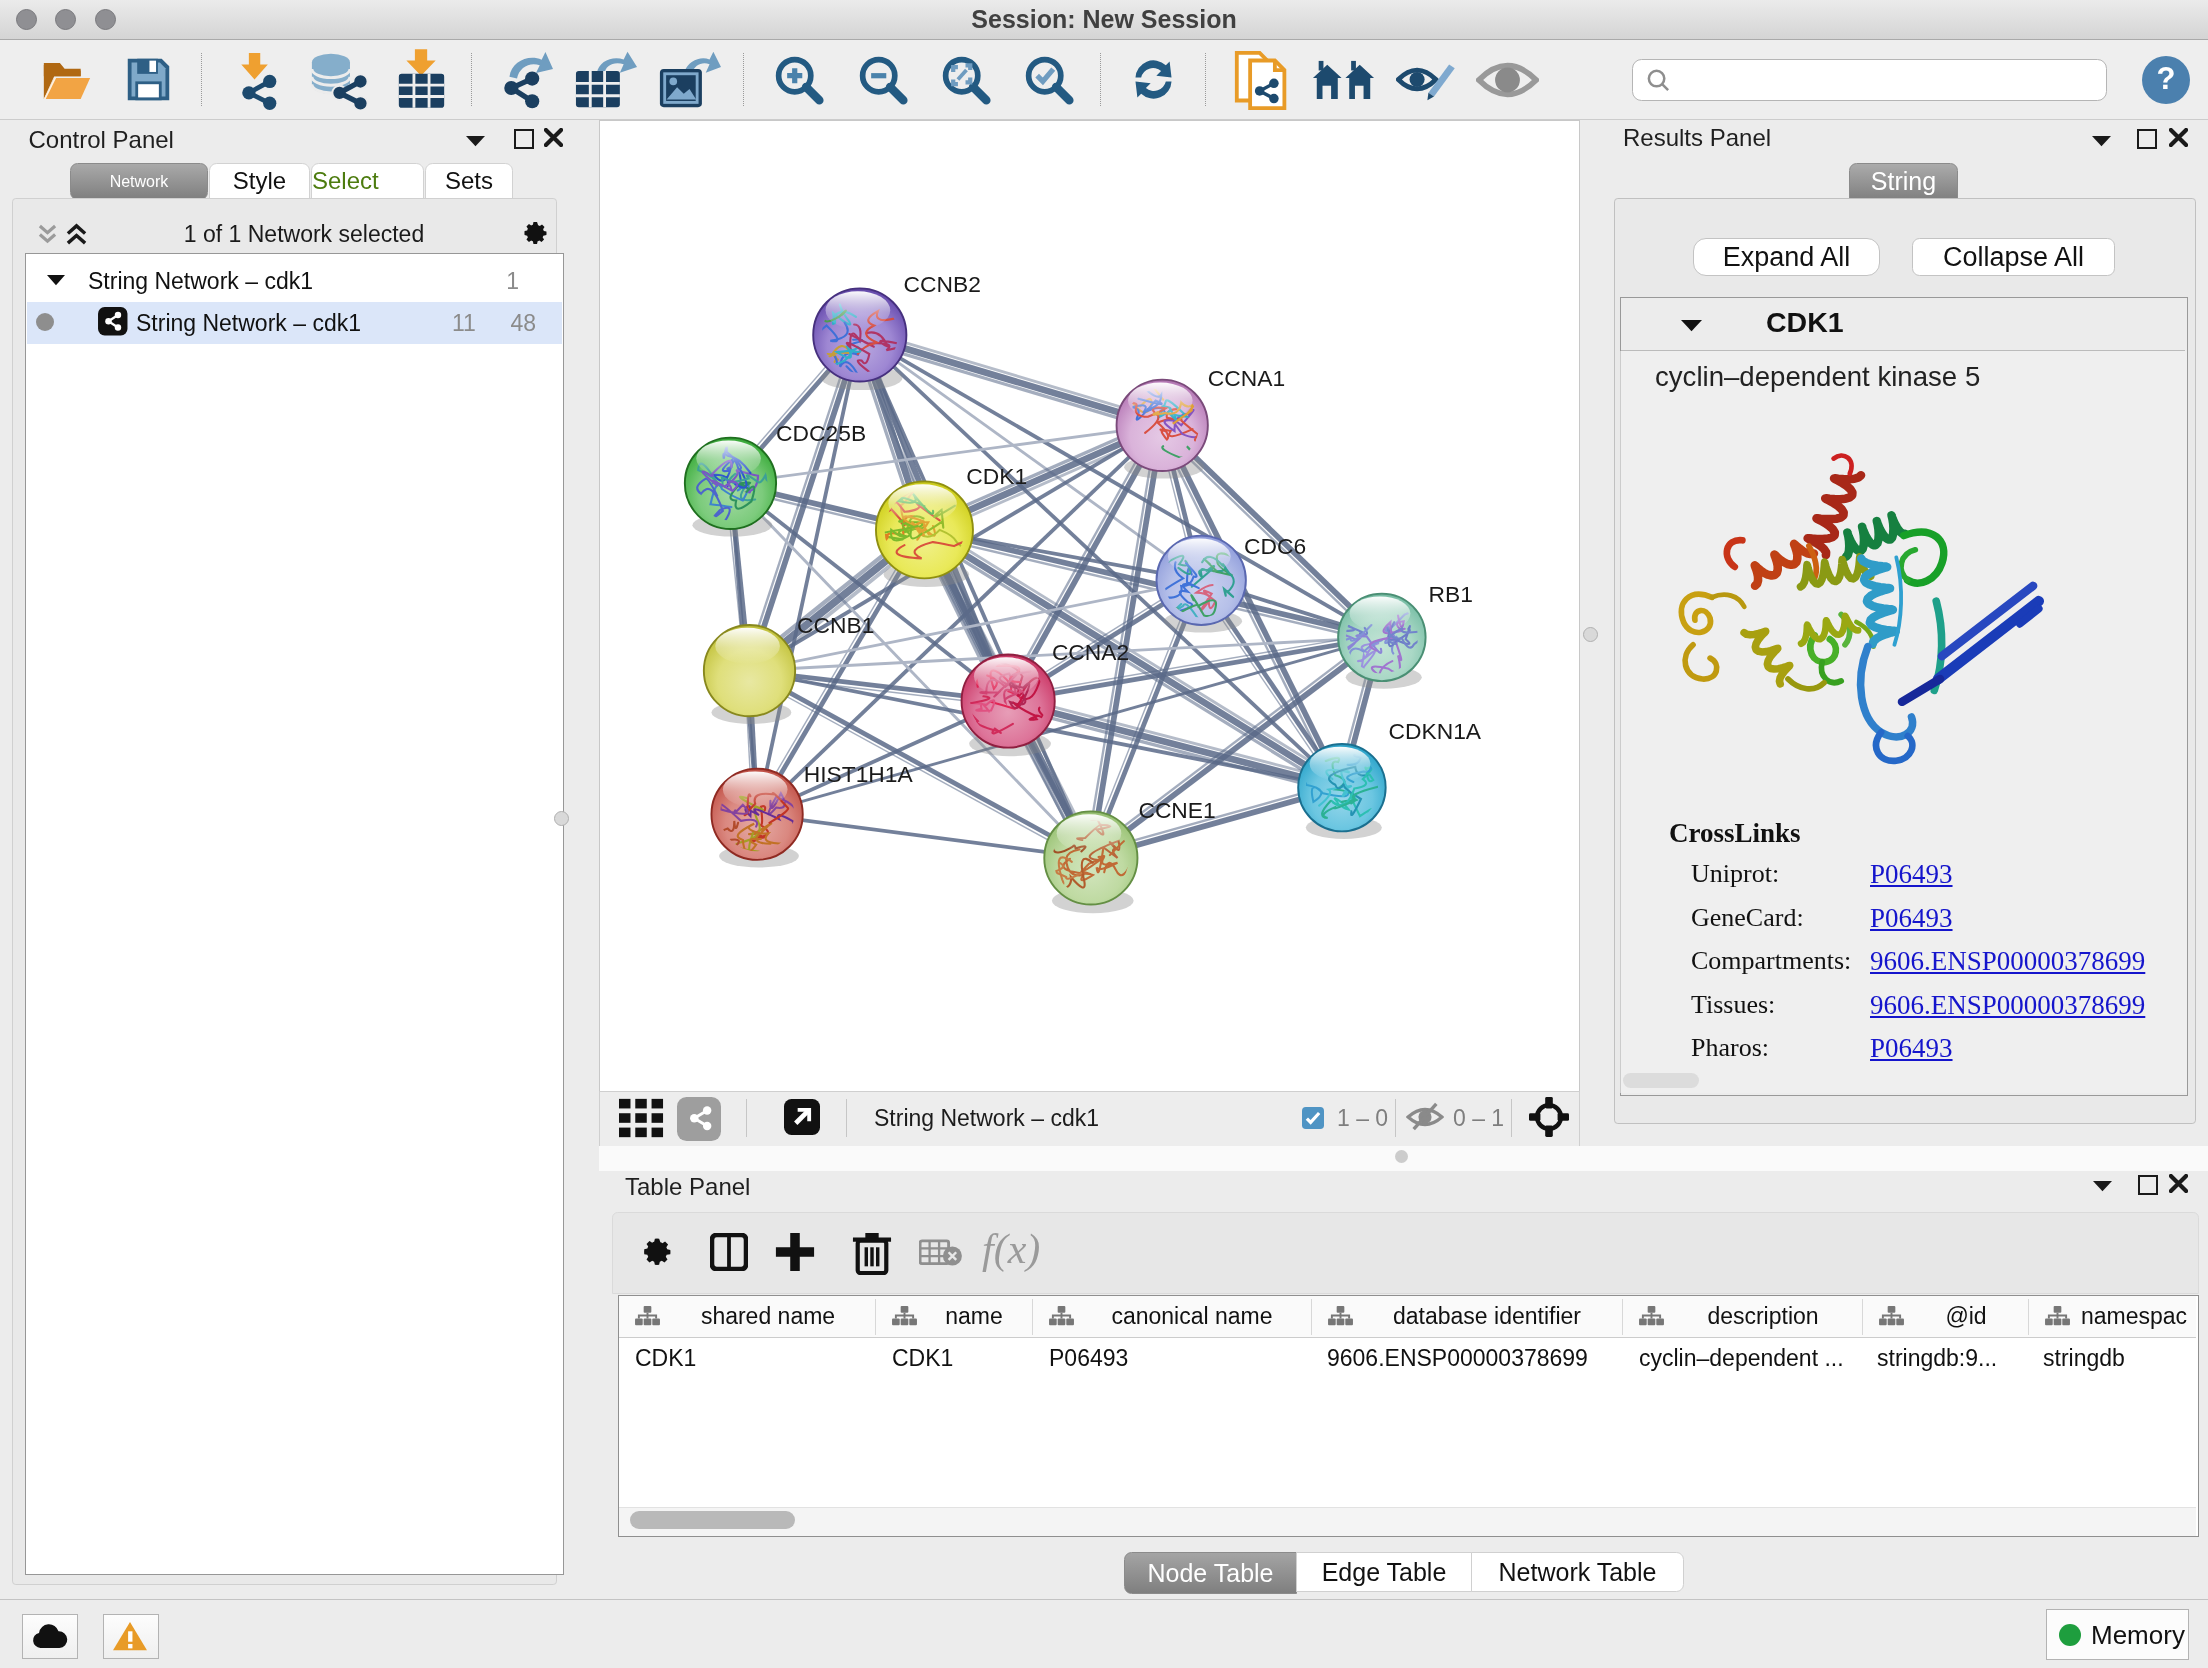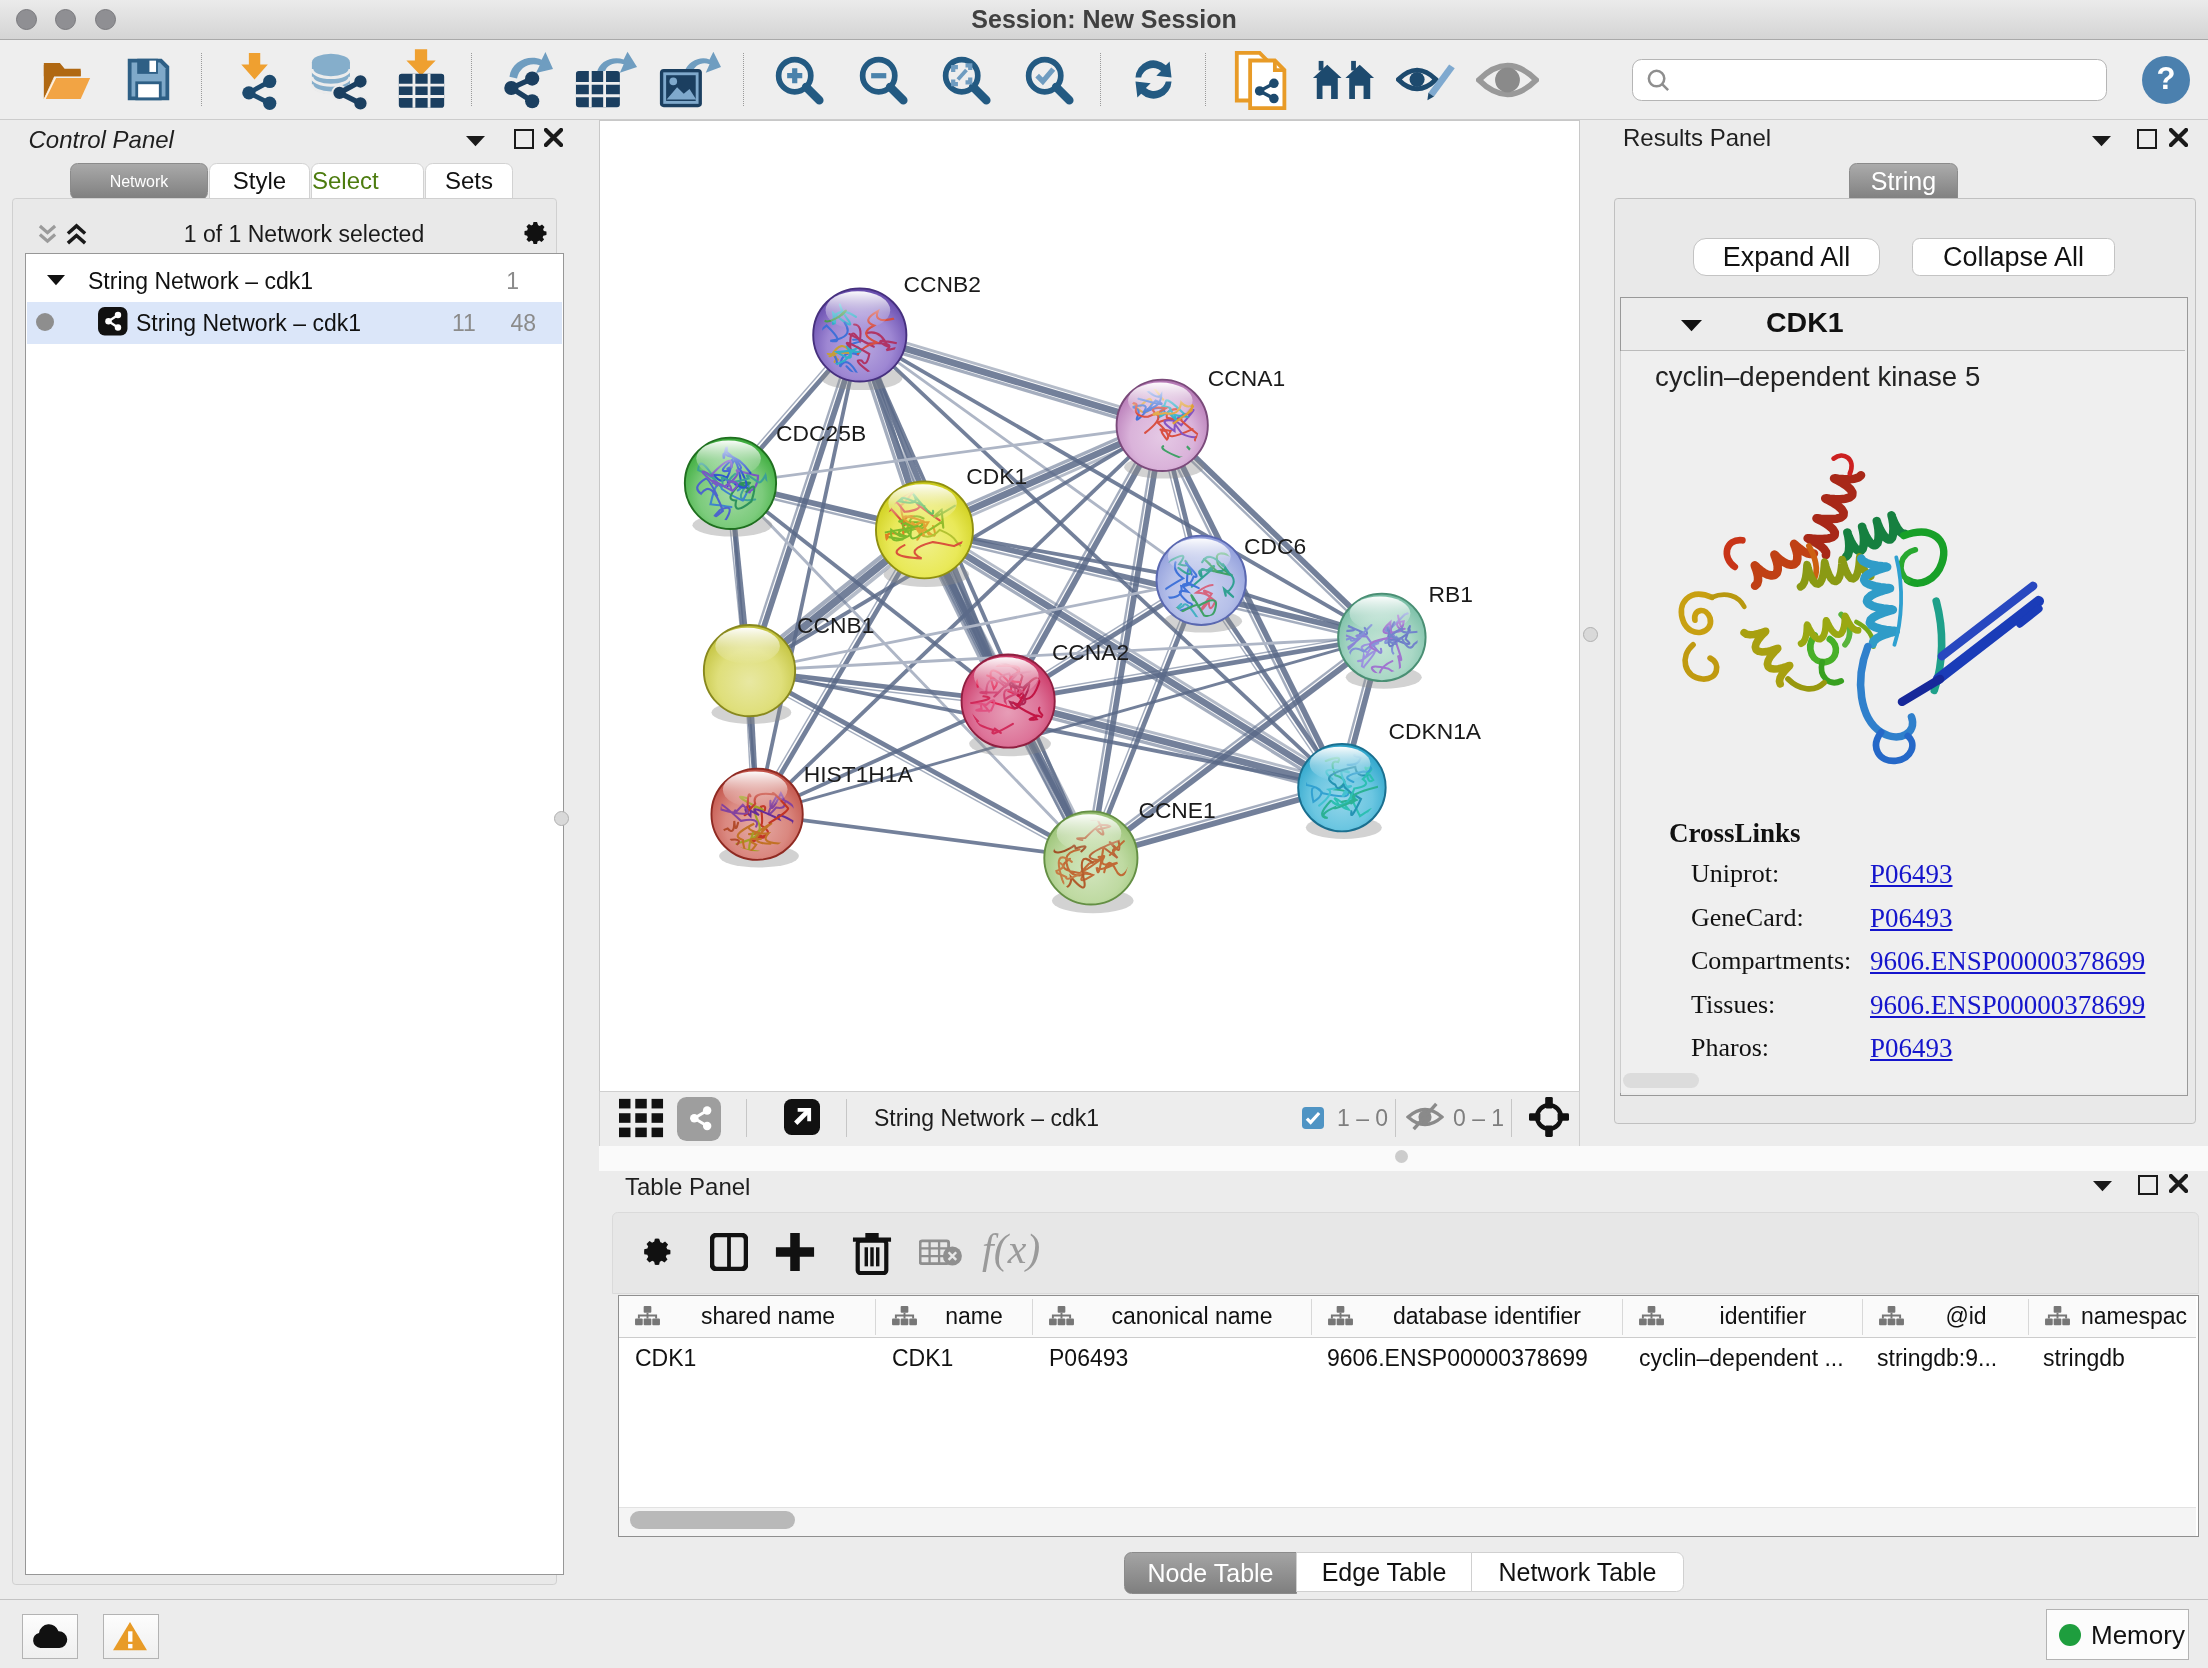--- a/index.html
+++ b/index.html
@@ -158,21 +158,21 @@
 </svg>
 
 <div class="abs" style="left:1632px;top:59px;width:473px;height:40px;background:#ffffff;border:1px solid #b5b5b5;border-radius:9.5px;"></div>
 <svg class="abs" style="left:1645px;top:67px;" width="27" height="27" viewBox="0 0 28 28">
   <circle cx="12" cy="12" r="8" fill="none" stroke="#8e8e8e" stroke-width="2.6"></circle>
   <line x1="18" y1="18" x2="24" y2="24" stroke="#8e8e8e" stroke-width="2.6"></line>
 </svg>
 <div class="abs" style="left:2142px;top:56px;width:48px;height:48px;border-radius:50%;background:#4b80ae;"></div>
 <div class="abs" style="left:2142px;top:61px;width:48px;text-align:center;font-size:31px;font-weight:bold;color:#fff;">?</div>
 
-<div class="abs hdrtxt" style="left:28.5px;top:126px;font-style:italic;">Control Panel</div>
+<div class="abs hdrtxt" style="left:28.5px;top:126px;">Control Panel</div>
 <svg class="abs" style="left:465px;top:134px;" width="21" height="13.3" viewBox="0 0 22 14">
     <path d="M1 2 L21 2 L11 13 Z" fill="#1a1a1a"></path>
   </svg>
 <div class="abs" style="left:514px;top:129px;width:16px;height:16px;border:2.4px solid #1a1a1a;"></div>
 <svg class="abs" style="left:544px;top:128px;" width="19" height="19" viewBox="0 0 20 20">
     <path d="M2 2 L18 18 M18 2 L2 18" stroke="#1a1a1a" stroke-width="4.4" stroke-linecap="round"></path>
   </svg>
 
 <div class="abs" style="left:70px;top:163px;width:136px;height:35px;background:linear-gradient(#a9a9a9,#7f7f7f);border:1px solid #8b8b8b;border-radius:7.6px;color:#fff;font-size:16px;text-align:center;line-height:35px;">Network</div>
 <div class="abs" style="left:209px;top:163px;width:99px;height:34px;background:#fff;border:1px solid #d2d2d2;border-radius:7.6px 7.6px 0 0;font-size:24px;text-align:center;line-height:34px;color:#111;">Style</div>
@@ -713,21 +713,21 @@
 <div class="abs" style="left:1862px;top:1299px;height:36px;border-left:1px solid #d8d8d8;"></div>
 <svg class="abs" style="left:1639px;top:1305px;" width="25" height="23" viewBox="0 0 26 24">
     <g fill="#777">
       <rect x="9" y="1" width="8" height="7" rx="1"></rect>
       <rect x="0" y="14" width="8" height="7" rx="1"></rect>
       <rect x="9" y="14" width="8" height="7" rx="1"></rect>
       <rect x="18" y="14" width="8" height="7" rx="1"></rect>
     </g>
     <path d="M13 8 L13 11 M4 14 L4 11 L22 11 L22 14 M13 11 L13 14" stroke="#777" stroke-width="2" fill="none"></path>
   </svg>
-<div class="abs" style="left:1671px;top:1303px;width:184px;text-align:center;font-size:23px;color:#111;">identifier</div>
+<div class="abs" style="left:1671px;top:1303px;width:184px;text-align:center;font-size:23px;color:#111;">description</div>
 <div class="abs" style="left:2028px;top:1299px;height:36px;border-left:1px solid #d8d8d8;"></div>
 <svg class="abs" style="left:1879px;top:1305px;" width="25" height="23" viewBox="0 0 26 24">
     <g fill="#777">
       <rect x="9" y="1" width="8" height="7" rx="1"></rect>
       <rect x="0" y="14" width="8" height="7" rx="1"></rect>
       <rect x="9" y="14" width="8" height="7" rx="1"></rect>
       <rect x="18" y="14" width="8" height="7" rx="1"></rect>
     </g>
     <path d="M13 8 L13 11 M4 14 L4 11 L22 11 L22 14 M13 11 L13 14" stroke="#777" stroke-width="2" fill="none"></path>
   </svg>

